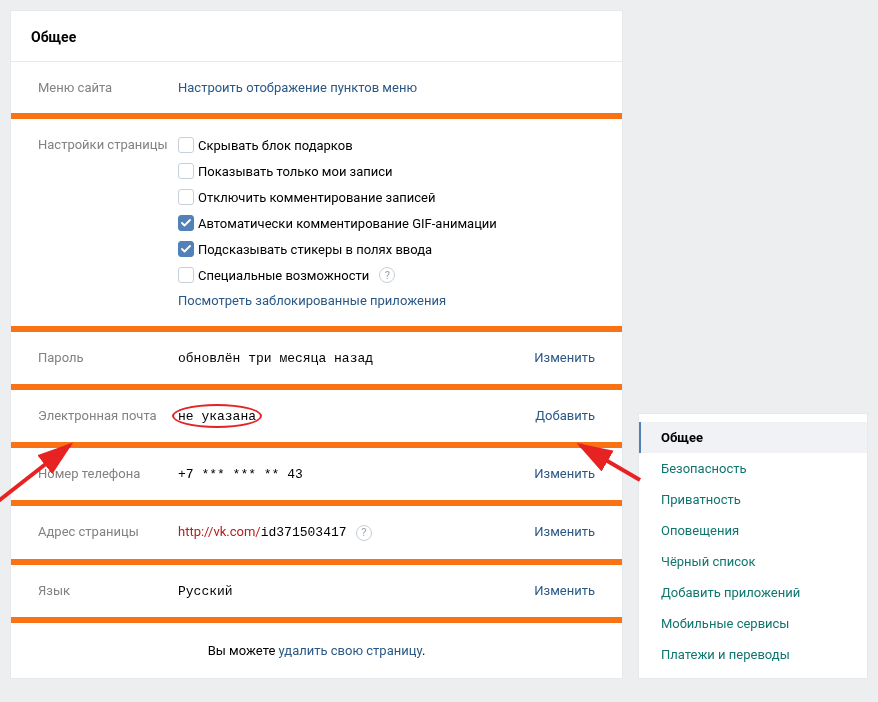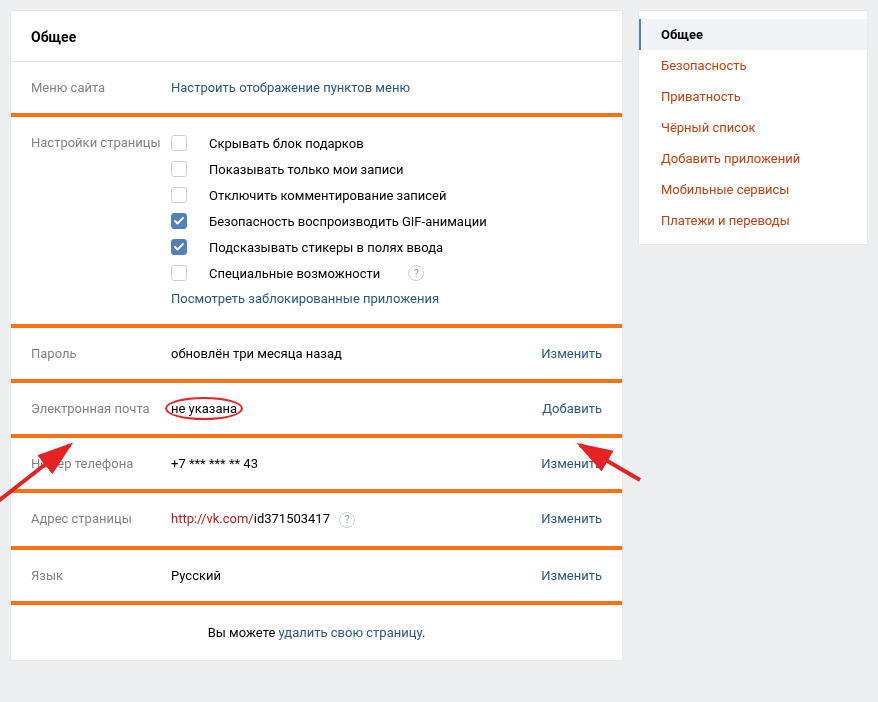--- a/index.html
+++ b/index.html
@@ -8,39 +8,39 @@
       background: #edeef0;
       font-size: 13px;
       color: #000;
       padding: 10px;
     }
     .page-wrap {
       width: 858px;
       margin: 0 auto;
       display: flex;
       gap: 15px;
-      align-items: flex-start;
+      align-items: flex-end;
     }
     .main-panel {
       width: 613px;
       background: #fff;
       border: 1px solid #e7e8ec;
     }
     .panel-header {
       padding: 18px 20px 16px;
       border-bottom: 1px solid #e7e8ec;
     }
     .panel-header h1 {
       font-size: 14px;
       font-weight: bold;
       color: #000;
     }
     .section {
-      padding: 18px 20px;
-      border-bottom: 4px solid #f97316;
+      padding: 18px 27px;
+      border-bottom: 6px solid #f97316;
       display: flex;
     }
     .section:last-of-type { border-bottom: none; }
     .section-label {
       width: 140px;
       flex-shrink: 0;
       color: #828282;
       font-size: 13px;
     }
     .section-body {
@@ -51,21 +51,21 @@
       text-align: right;
     }
     .link {
       color: #2a5885;
       cursor: pointer;
     }
     .checkbox-row {
       display: flex;
       align-items: center;
       margin-bottom: 10px;
-      gap: 22px;
+      gap: 4px;
     }
     .checkbox-row:last-child { margin-bottom: 0; }
     .checkbox {
       width: 16px;
       height: 16px;
       border: 1px solid #c5d0db;
       border-radius: 3px;
       background: #fff;
       display: inline-flex;
       align-items: center;
@@ -94,41 +94,42 @@
       font-size: 11px;
       margin-left: 6px;
       cursor: pointer;
     }
     .blocked-link {
       margin-top: 0;
     }
     .value-text {
       color: #000;
       font-size: 13px;
+      font-family: Liberation Mono, monospace;
     }
     .url-text {
       color: #b91c1c;
       font-size: 13px;
     }
     .footer-row {
       padding: 20px;
       text-align: center;
       font-size: 13px;
       color: #000;
     }
     .sidebar {
       width: 230px;
       background: #fff;
       border: 1px solid #e7e8ec;
       padding: 8px 0;
     }
     .sidebar-item {
       display: block;
       padding: 8px 20px 8px 20px;
-      color: #c2410c;
+      color: #0f766e;
       font-size: 13px;
       cursor: pointer;
       border-left: 2px solid transparent;
     }
     .sidebar-item.active {
       font-weight: bold;
       color: #000;
       background: #f0f2f5;
       border-left: 2px solid #5181b8;
     }
@@ -182,21 +183,21 @@
             <div class="checkbox-row">
               <span class="checkbox"></span>
               <span class="check-label">Отключить комментирование записей</span>
             </div>
             <div class="checkbox-row">
               <span class="checkbox checked">
                 <svg viewBox="0 0 10 8">
                   <path d="M1 4 L3.5 6.5 L9 1" stroke="#fff" stroke-width="1.8" fill="none" stroke-linecap="round" stroke-linejoin="round"></path>
                 </svg>
               </span>
-              <span class="check-label">Безопасность воспроизводить GIF-анимации</span>
+              <span class="check-label">Автоматически комментирование GIF-анимации</span>
             </div>
             <div class="checkbox-row">
               <span class="checkbox checked">
                 <svg viewBox="0 0 10 8">
                   <path d="M1 4 L3.5 6.5 L9 1" stroke="#fff" stroke-width="1.8" fill="none" stroke-linecap="round" stroke-linejoin="round"></path>
                 </svg>
               </span>
               <span class="check-label">Подсказывать стикеры в полях ввода</span>
             </div>
             <div class="checkbox-row">
@@ -263,18 +264,19 @@
           </marker>
         </defs>
     <line x1="70" y1="40" x2="10" y2="5" stroke="#e62222" stroke-width="4" marker-end="url(#ah2)"></line>
   </svg>
   </div>
 
   <div class="sidebar" id="sidebar">
       <div class="sidebar-item active">Общее</div>
       <div class="sidebar-item">Безопасность</div>
       <div class="sidebar-item">Приватность</div>
+      <div class="sidebar-item">Оповещения</div>
       <div class="sidebar-item">Чёрный список</div>
       <div class="sidebar-item">Добавить приложений</div>
       <div class="sidebar-item">Мобильные сервисы</div>
       <div class="sidebar-item">Платежи и переводы</div>
     </div>
 </div>
 
 </body></html>

